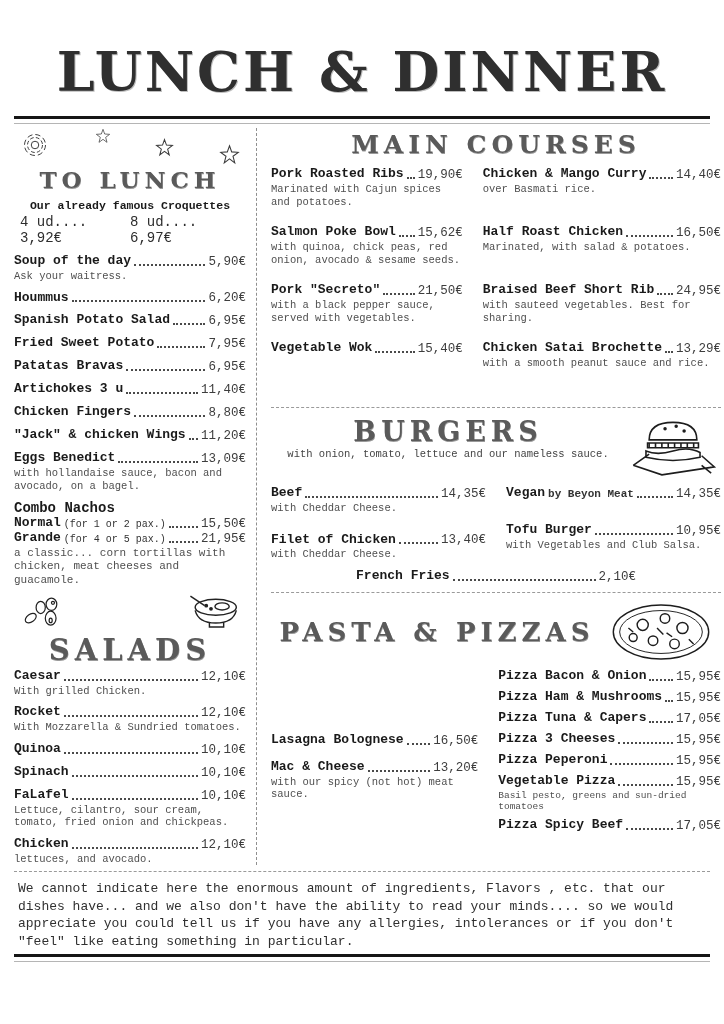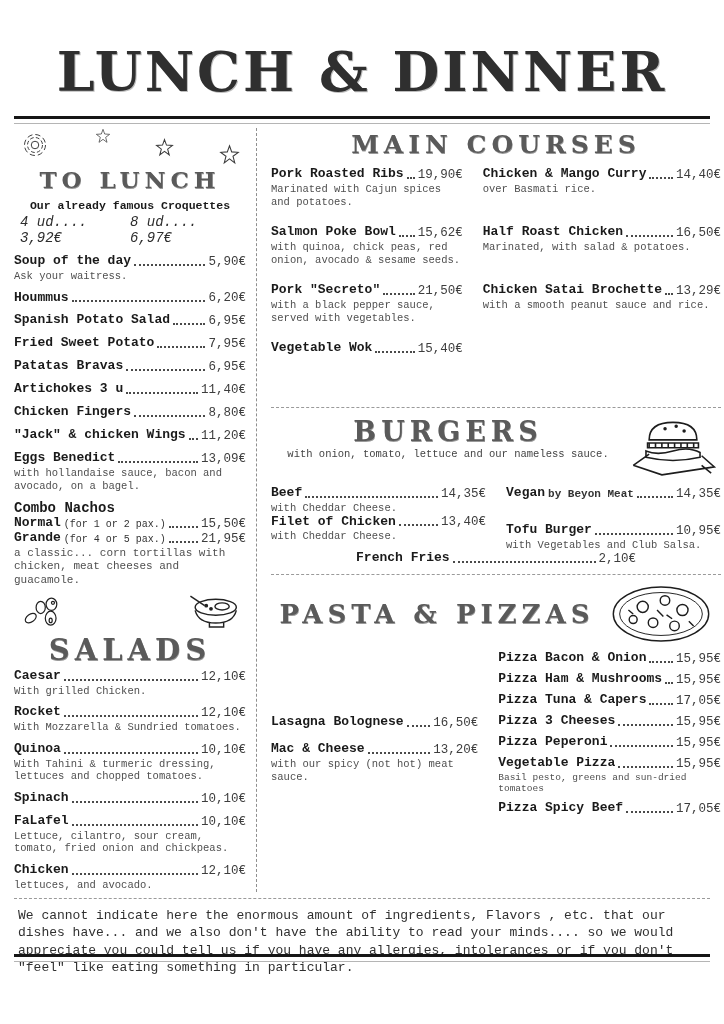--- a/index.html
+++ b/index.html
@@ -27,21 +27,21 @@
   .mi{margin-top:8px;}
   .mi-row{display:flex;align-items:flex-end;}
   .mi-name{font-weight:700;font-size:13px;line-height:1.15;white-space:nowrap;}
   .mi-note{font-size:10px;color:#333;white-space:nowrap;margin:0 0 1px 3px;}
   .leader{flex:1;min-width:8px;border-bottom:2px dotted #4a4a4a;margin:0 3px 3px;}
   .price{font-size:12.5px;color:#3d3d3d;white-space:nowrap;}
   .desc{font-size:10.5px;color:#4f4f4f;line-height:1.2;margin-top:1px;}
   
   .deco-row{display:flex;align-items:flex-start;justify-content:space-between;height:34px;padding:2px 6px 0;}
   .croq-line{text-align:center;font-weight:700;font-size:11.5px;margin-top:2px;}
-  .croq-opts{display:flex;justify-content:space-between;padding:0 6px;font-size:14px;color:#2d2d2d;margin-top:2px;font-style:italic;}
+  .croq-opts{display:flex;justify-content:space-between;padding:0 6px;font-size:14px;color:#2d2d2d;margin-top:2px;}
   .icons-row{display:flex;justify-content:space-between;align-items:center;padding:4px 6px 0;height:42px;}
   
   .two-col{display:grid;grid-template-columns:1fr 1fr;column-gap:20px;}
   .mc-item{margin-bottom:14px;min-height:44px;}
   .centered-item{width:310px;margin:0 auto;}
   .sep{border:0;border-top:1px dashed #9a9a9a;margin:8px 0;}
   .burgers-head{display:flex;align-items:flex-start;}
   .burgers-head-text{flex:1;text-align:center;}
   .burgers-sub{font-size:10.5px;color:#444;margin-top:1px;}
   .pasta-head{display:flex;align-items:center;justify-content:center;gap:14px;margin-top:2px;}
@@ -230,21 +230,20 @@
             <span class="price">12,10€</span>
           </div>
         <div class="desc">With Mozzarella &amp; Sundried tomatoes.</div>
       </div>
       <div class="mi">
         <div class="mi-row">
             <span class="mi-name">Quinoa</span>
             <span class="leader"></span>
             <span class="price">10,10€</span>
           </div>
-        <div class="desc">With Tahini &amp; turmeric dressing, lettuces and chopped tomatoes.</div>
       </div>
       <div class="mi">
         <div class="mi-row">
             <span class="mi-name">Spinach</span>
             <span class="leader"></span>
             <span class="price">10,10€</span>
           </div>
       </div>
       <div class="mi">
         <div class="mi-row">
@@ -312,20 +311,28 @@
               </div>
             <div class="desc">over Basmati rice.</div>
           </div>
           <div class="mc-item">
             <div class="mi-row">
                 <span class="mi-name">Half Roast Chicken</span>
                 <span class="leader"></span>
                 <span class="price">16,50€</span>
               </div>
             <div class="desc">Marinated, with salad &amp; potatoes.</div>
+          </div>
+          <div class="mc-item">
+            <div class="mi-row">
+                <span class="mi-name">Braised Beef Short Rib</span>
+                <span class="leader"></span>
+                <span class="price">24,95€</span>
+              </div>
+            <div class="desc">with sauteed vegetables. Best for sharing.</div>
           </div>
           <div class="mc-item">
             <div class="mi-row">
                 <span class="mi-name">Chicken Satai Brochette</span>
                 <span class="leader"></span>
                 <span class="price">13,29€</span>
               </div>
             <div class="desc">with a smooth peanut sauce and rice.</div>
           </div>
         </div>
@@ -356,21 +363,21 @@
       <div class="two-col">
         <div>
           <div class="mi">
             <div class="mi-row">
                 <span class="mi-name">Beef</span>
                 <span class="leader"></span>
                 <span class="price">14,35€</span>
               </div>
             <div class="desc">with Cheddar Cheese.</div>
           </div>
-          <div class="mi" style="margin-top:0">
+          <div class="mi" style="margin-top:18px">
             <div class="mi-row">
                 <span class="mi-name">Filet of Chicken</span>
                 <span class="leader"></span>
                 <span class="price">13,40€</span>
               </div>
             <div class="desc">with Cheddar Cheese.</div>
           </div>
         </div>
         <div>
           <div class="mi">
@@ -385,21 +392,21 @@
             <div class="mi-row">
                 <span class="mi-name">Tofu Burger</span>
                 <span class="leader"></span>
                 <span class="price">10,95€</span>
               </div>
             <div class="desc">with Vegetables and Club Salsa.</div>
           </div>
         </div>
       </div>
 
-      <div class="centered-item" style="width:280px;">
+      <div class="centered-item" style="width:280px;margin-top:8px">
         <div class="mi-row">
             <span class="mi-name">French Fries</span>
             <span class="leader"></span>
             <span class="price">2,10€</span>
           </div>
       </div>
 
       <hr class="sep">
 
       <div class="pasta-head">

